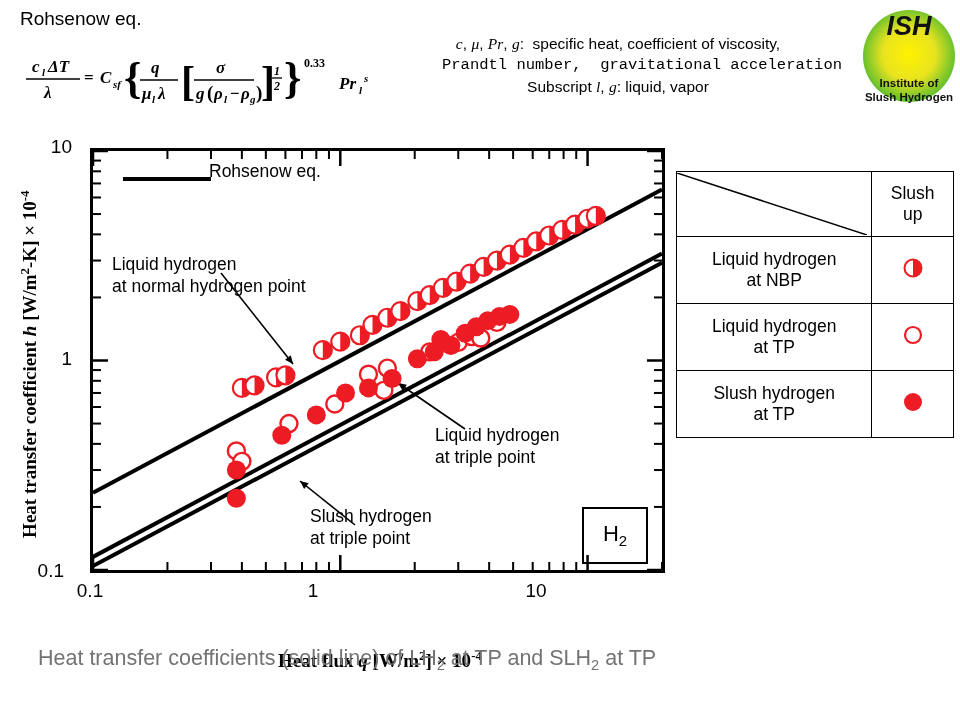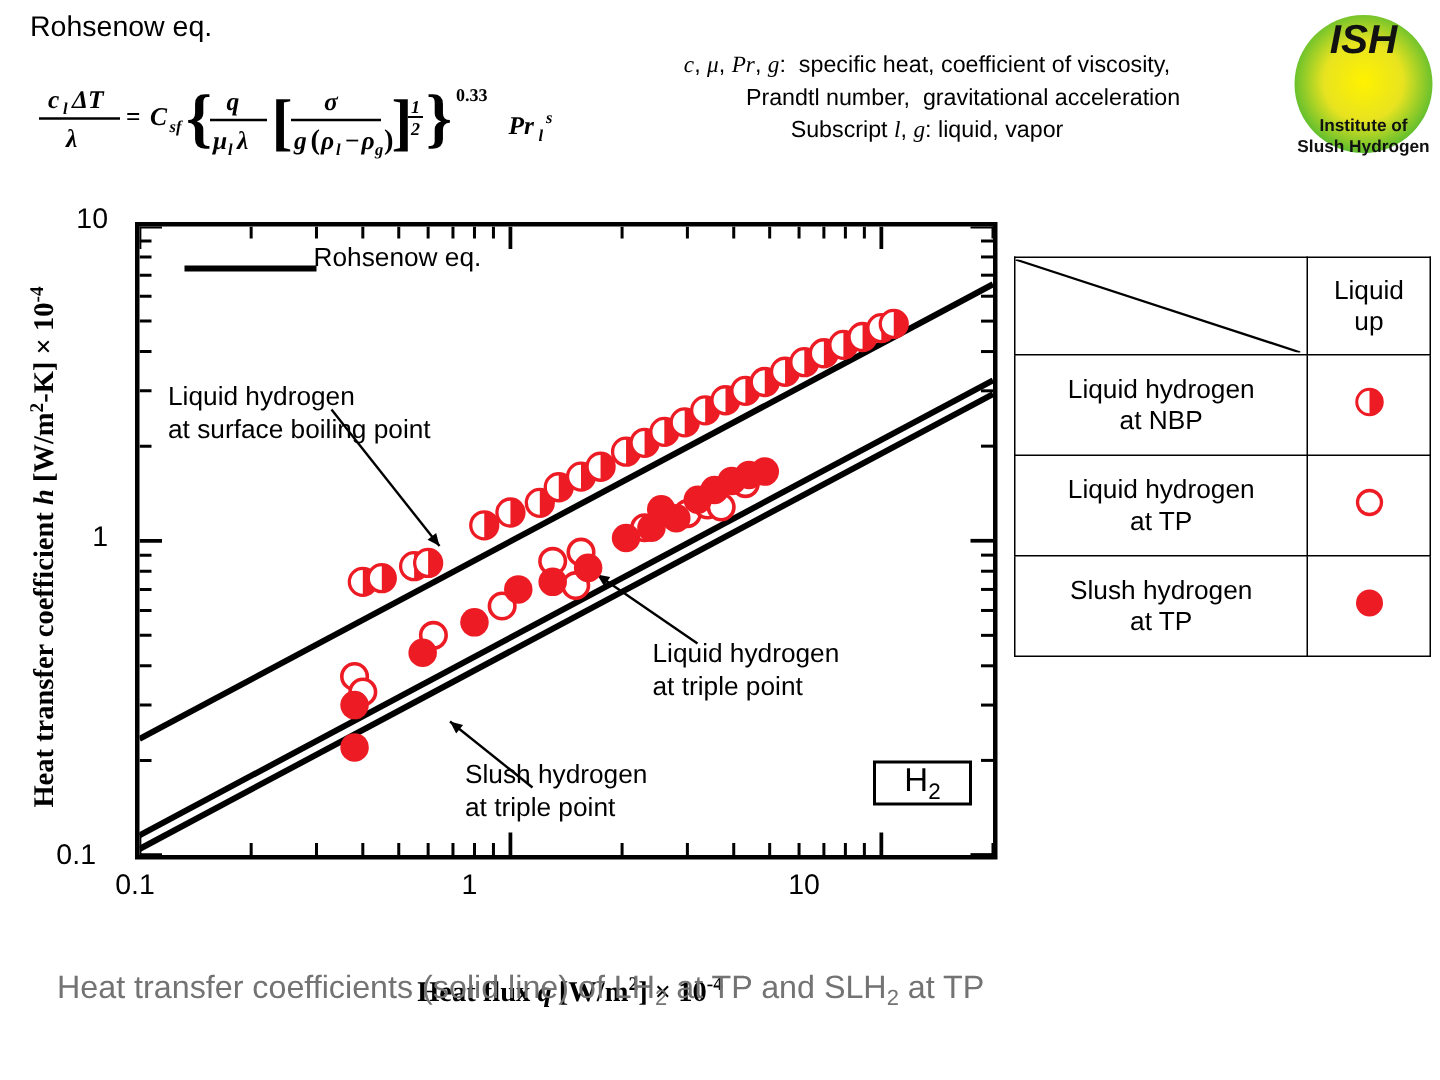--- a/index.html
+++ b/index.html
@@ -30,21 +30,21 @@
     transform:rotate(-90deg);font-size:19px;font-weight:bold;
     font-family:"Liberation Serif", serif;
   }
   .ytick{font-size:19px;text-align:right;width:46px;font-family:"Liberation Sans",sans-serif;}
   .xtick{font-size:19px;text-align:center;width:60px;font-family:"Liberation Sans",sans-serif;}
   #xlab{left:180px;top:604px;width:400px;text-align:center;font-size:19px;font-weight:bold;font-family:"Liberation Serif", serif;margin-top:44px;}
 
   .annot{font-size:17.5px;line-height:22px;font-family:"Liberation Sans",sans-serif;}
   #leg-text{left:209px;top:160px;font-size:17.5px;line-height:23px;}
 
-  #h2box{left:582px;top:507px;width:66px;height:30px;border:2px solid #000;
+  #h2box{left:582px;top:507px;width:66px;height:57px;border:2px solid #000;
          display:flex;align-items:center;justify-content:center;font-size:22px;box-sizing:border-box;}
 
   
   #tbl{left:676px;top:171px;width:278px;height:250px;border-collapse:collapse;}
   #tbl td{border:1.5px solid #000;font-size:17.5px;text-align:center;line-height:21px;padding:2px 3px;}
   .tlab{width:190px;}
   .tmark{width:86px;}
 
   
   #cap{left:38px;top:643px;width:900px;font-size:21.5px;line-height:31px;color:#737373;}
@@ -94,21 +94,21 @@
       <text x="341" y="49" font-size="11">l</text>
       <text x="346" y="37" font-size="11">s</text>
     </g>
   </svg>
 </div>
 
 <div class="abs" id="nomen">
   <div>
     <i class="m">c</i>, <i class="m">μ</i>, <i class="m">Pr</i>, <i class="m">g</i>:&nbsp; specific heat, coefficient of viscosity,
   </div>
-  <div style="padding-left:48px;">
+  <div style="padding-left:48px;font-family:Liberation Mono, monospace;">
     Prandtl number,&nbsp; gravitational acceleration
   </div>
   <div>
     Subscript <i class="m">l</i>, <i class="m">g</i>: liquid, vapor
   </div>
 </div>
 
 <div class="abs" id="logo">
   <svg width="94" height="112" viewBox="0 0 94 112" xmlns="http://www.w3.org/2000/svg">
     <defs>
@@ -310,21 +310,21 @@
 <div class="abs" id="xlab">
   Heat flux <i class="m">q</i> [W/m<sup>2</sup>] × 10<sup>-4</sup>
 </div>
 
 <div class="abs" id="leg-text">
   <div>Rohsenow eq.</div>
 </div>
 
 <div class="abs annot" style="left:112px;top:253px;">
   <div>Liquid hydrogen</div>
-  <div>at surface boiling point</div>
+  <div>at normal hydrogen point</div>
 </div>
 <div class="abs annot" style="left:435px;top:424px;">
   <div>Liquid hydrogen</div>
   <div>at triple point</div>
 </div>
 <div class="abs annot" style="left:310px;top:505px;">
   <div>Slush hydrogen</div>
   <div>at triple point</div>
 </div>
 
@@ -334,21 +334,21 @@
 
 <table class="abs" id="tbl">
   <tbody>
       <tr>
     <td class="tlab" style="height:64px;padding:0;">
       <svg width="190" height="62" viewBox="0 0 190 62" xmlns="http://www.w3.org/2000/svg" style="display:block;">
         <line x1="0" y1="0" x2="190" y2="62" stroke="#000" stroke-width="1.5"></line>
       </svg>
     </td>
     <td class="tmark">
-      <div>Liquid</div>
+      <div>Slush</div>
       <div>up</div>
     </td>
   </tr>
   <tr>
     <td class="tlab" style="height:62px;">
       <div>Liquid hydrogen</div>
       <div>at NBP</div>
     </td>
     <td class="tmark">
       <svg width="22" height="22" viewBox="0 0 22 22" xmlns="http://www.w3.org/2000/svg">

